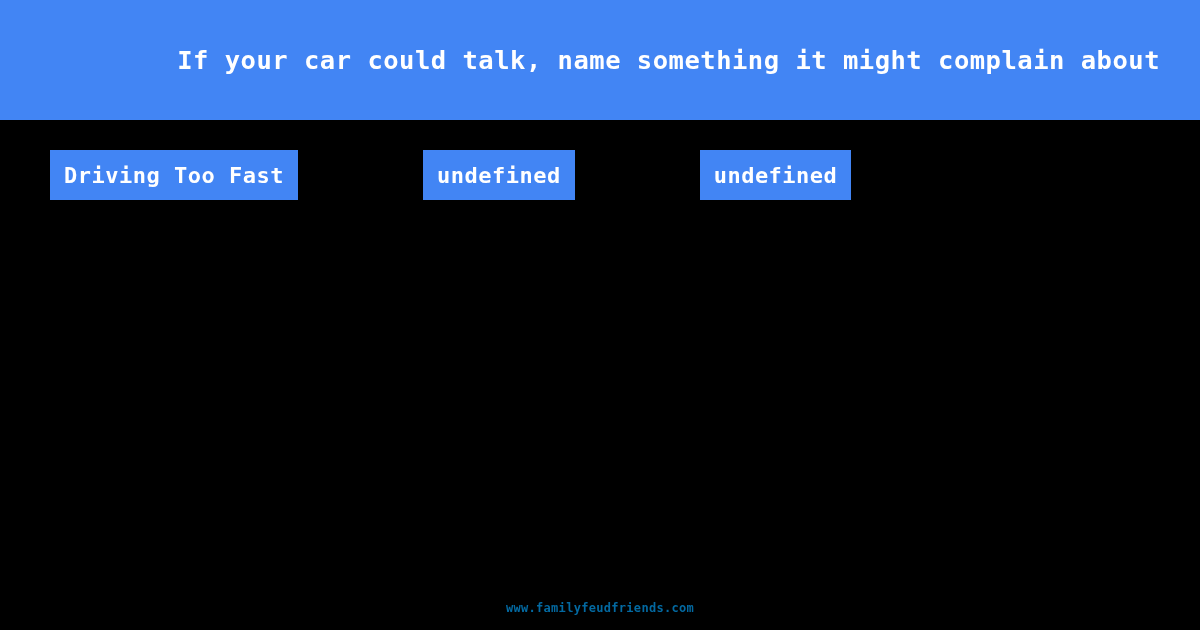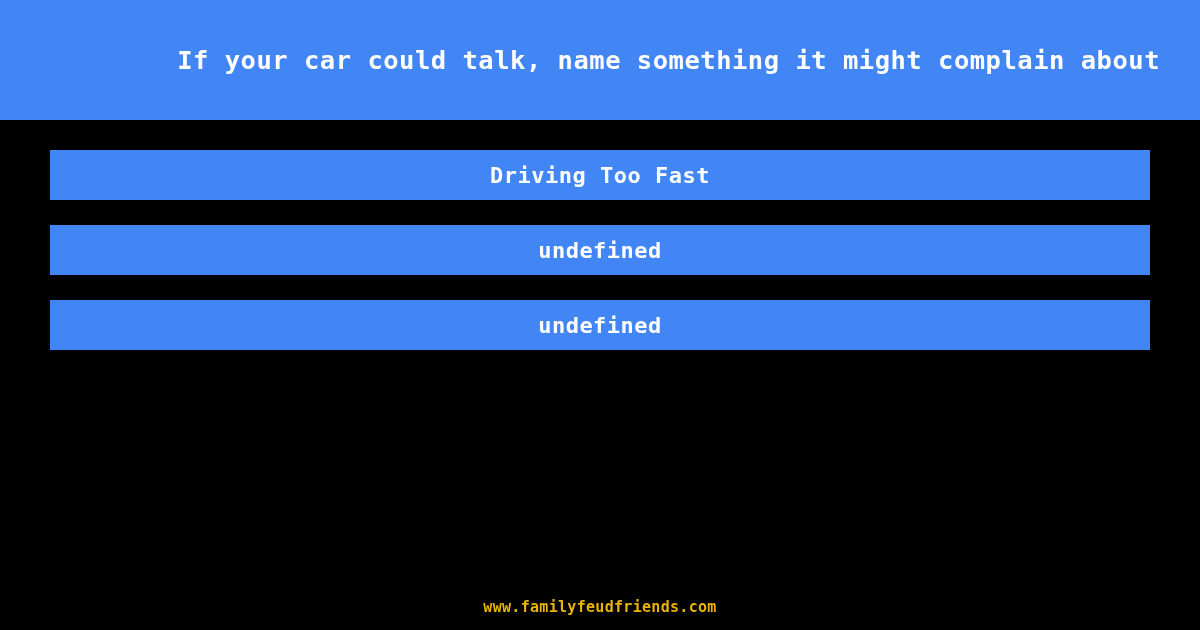--- a/index.html
+++ b/index.html
@@ -50,21 +50,21 @@
   
   .answers-area {
     flex: 1 1 auto;
     position: relative;
     background: #000000;
     padding-top: 30px;
     box-sizing: border-box;
   }
   .answer-list {
     display: flex;
-    flex-direction: column;
+    flex-direction: row;
     gap: 25px;
   }
   .answer-bar {
     margin: 0 50px;
     height: 50px;
     background: #4285f4;
     display: flex;
     align-items: center;
     justify-content: center;
     box-sizing: border-box;
@@ -84,23 +84,23 @@
 
   
   .footer {
     position: absolute;
     left: 0;
     bottom: 14px;
     width: 1200px;
     text-align: center;
   }
   .footer-text {
-    color: #eab308;
+    color: #0369a1;
     font-family: "DejaVu Sans Mono", "Liberation Mono", monospace;
-    font-size: 15px;
+    font-size: 12px;
     font-weight: bold;
     letter-spacing: 0.3px;
     margin-top: 36px;
   }
 </style>
 </head>
 <body>
 
 <div id="page">
 

